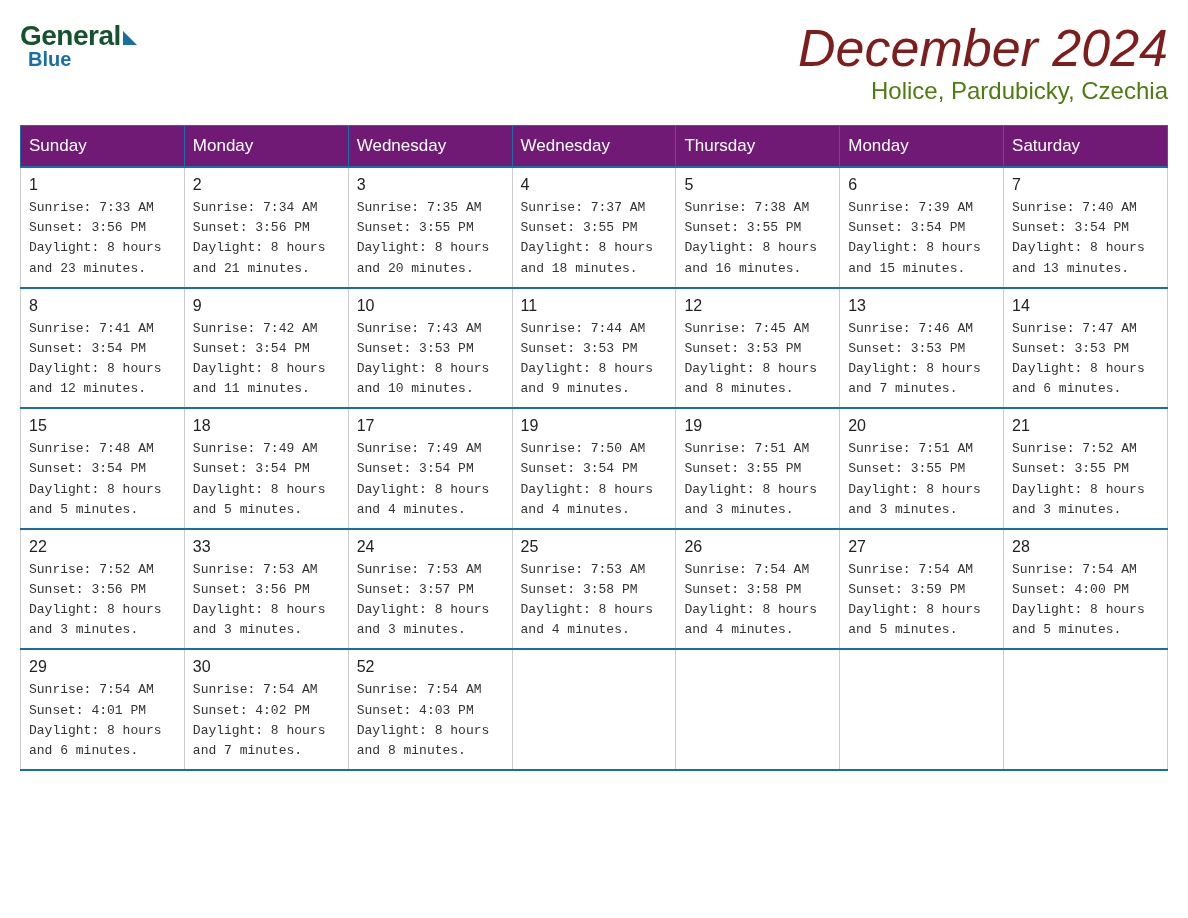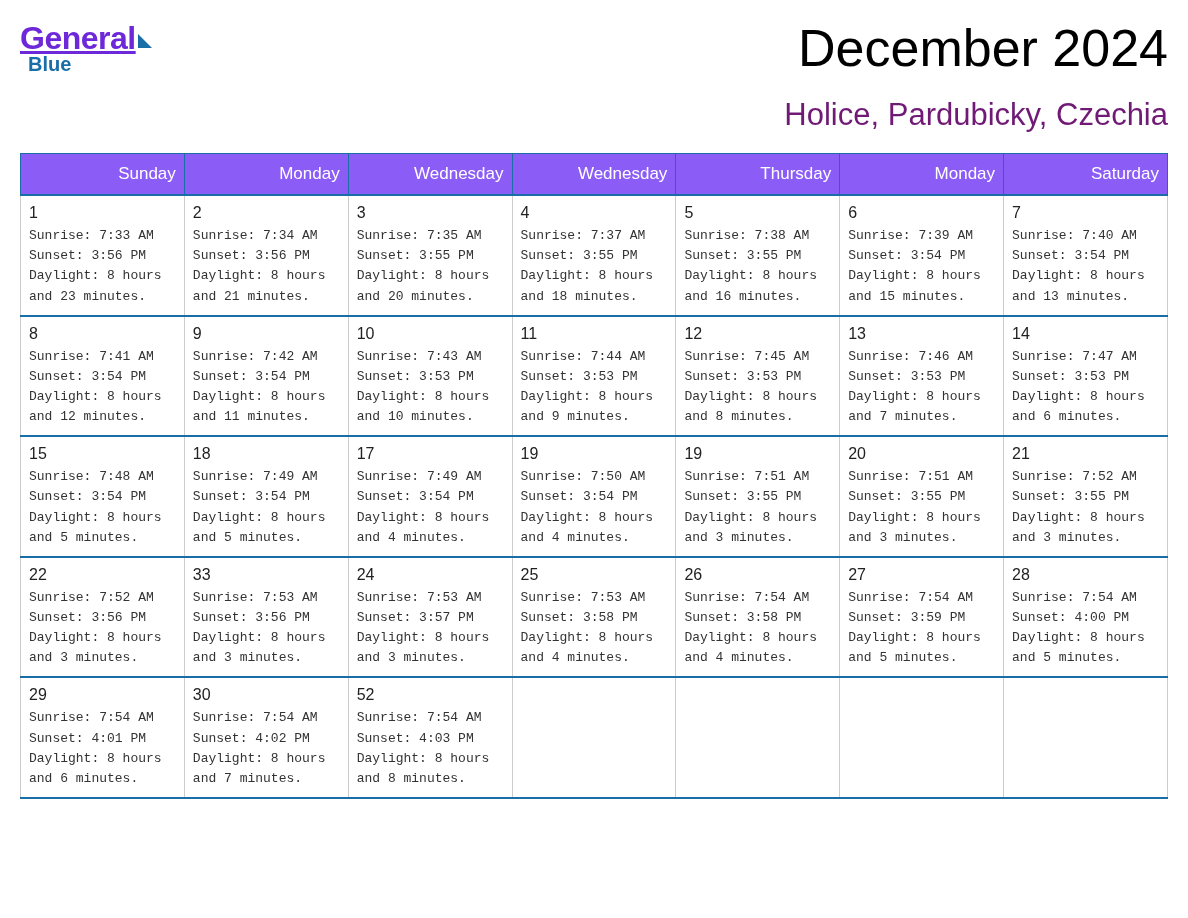--- a/index.html
+++ b/index.html
@@ -19,25 +19,24 @@
     .logo {
       display: flex;
       flex-direction: column;
       align-items: flex-start;
     }
     .logo-top {
       display: flex;
       align-items: center;
     }
     .logo-general {
-      font-size: 32px;
+      font-size: 28px;
       font-weight: bold;
-      color: #6d28d9;
+      color: #14532d;
       letter-spacing: -0.5px;
-      text-decoration: underline;
     }
     .logo-arrow {
       width: 0;
       height: 0;
       border-left: 14px solid #1a6ea8;
       border-top: 14px solid transparent;
       border-bottom: 0px solid transparent;
       margin-left: 2px;
       margin-top: 4px;
     }
@@ -48,37 +47,38 @@
       margin-top: -4px;
       padding-left: 2px;
       margin-left: 6px;
     }
     .title-area {
       text-align: right;
     }
     .month-title {
       font-size: 52px;
       font-weight: normal;
-      color: #000000;
+      color: #7f1d1d;
       line-height: 1.1;
+      font-style: italic;
     }
     .location {
-      font-size: 31px;
-      color: #701a75;
-      margin-top: 20px;
+      font-size: 24px;
+      color: #4d7c0f;
+      margin-top: 0;
     }
     .calendar {
       width: 100%;
       border-collapse: collapse;
     }
     .calendar th {
-      background-color: #8b5cf6;
+      background-color: #701a75;
       color: white;
       padding: 10px 8px;
-      text-align: right;
+      text-align: left;
       font-size: 17px;
       font-weight: normal;
       border: 1px solid #1a6ea8;
     }
     .calendar td {
       vertical-align: top;
       padding: 8px;
       border: 1px solid #ccc;
       width: 14.28%;
       min-height: 110px;

